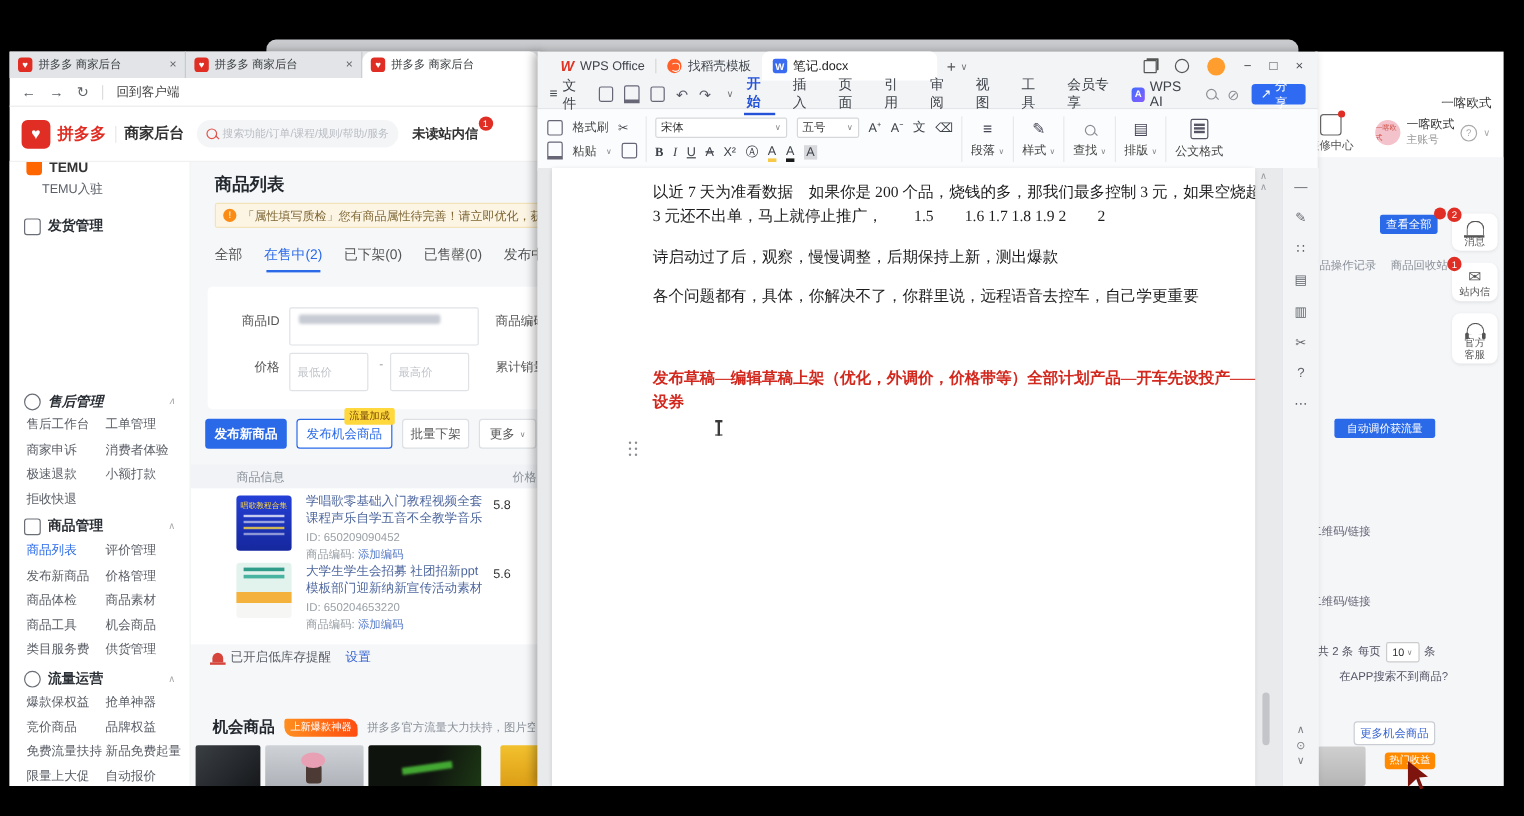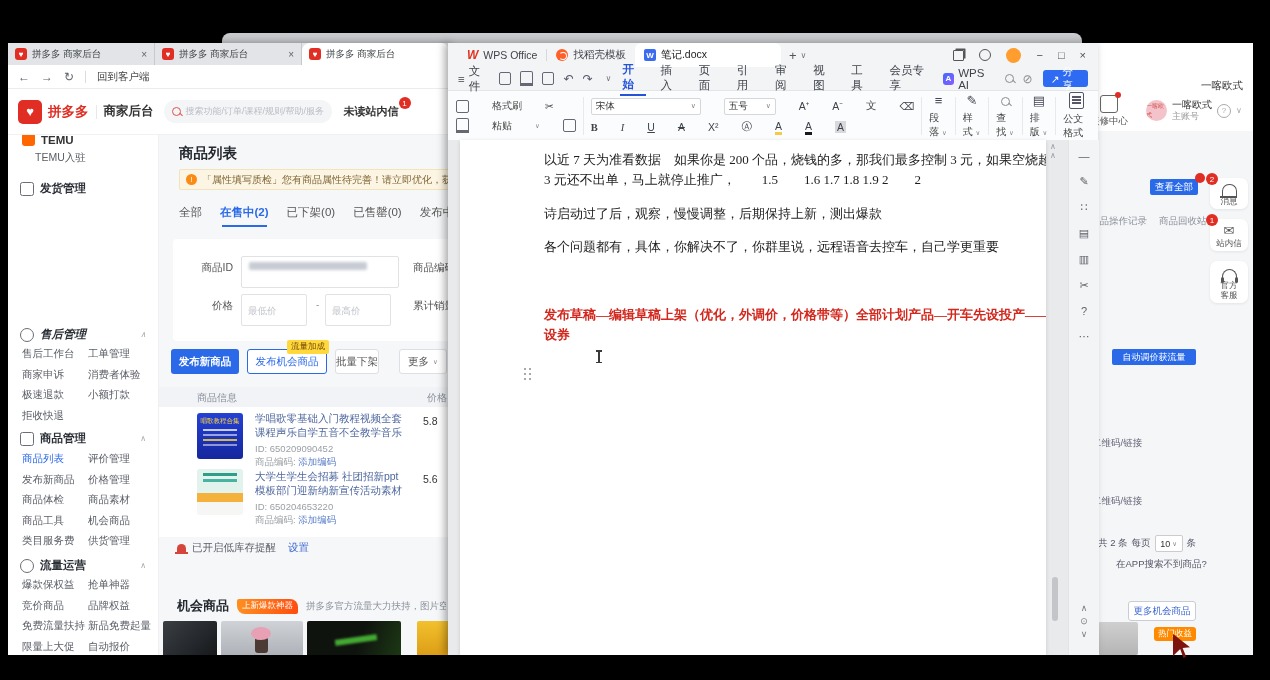--- a/index.html
+++ b/index.html
@@ -86,21 +86,21 @@
   .sgrid{position:absolute;left:14px;display:grid;grid-template-columns:66px 60px;row-gap:6.5px;}
   .sgrid .sitem{font-size:10.5px;color:#5a5e66;white-space:nowrap;}
   .sgrid .sitem.active{color:#2a6ae9;}
   .pcontent{flex:1;background:#f6f7f9;position:relative;overflow:hidden;}
   .ptitle{position:absolute;left:20px;top:9px;font-size:14.5px;font-weight:700;color:#24292f;}
   .pbanner{position:absolute;left:20px;top:34px;right:0;height:21px;background:#fdf5e4;border:1px solid #f3e3bb;border-radius:2px;display:flex;align-items:center;gap:5px;padding:0 6px;overflow:hidden;box-sizing:border-box;}
   .warnico{width:11px;height:11px;border-radius:50%;background:#fa8c16;color:#fff;font-size:8px;display:flex;align-items:center;justify-content:center;flex:none;}
   .pbanner .t{font-size:10px;color:#7d6633;white-space:nowrap;}
   .ptabs{position:absolute;left:20px;top:70px;display:flex;gap:18px;}
   .ptab{font-size:11.5px;color:#555;padding-bottom:7px;position:relative;white-space:nowrap;}
-  .ptab.active{color:#2a6ae9;font-weight:700;}
+  .ptab.active{color:#2a6ae9;font-weight:400;}
   .ptab.active::after{content:"";position:absolute;left:2px;right:2px;bottom:0;height:2px;background:#2a6ae9;}
   .fcard{position:absolute;left:14px;top:104px;right:-30px;height:102px;background:#fff;border-radius:4px;}
   .flabel{position:absolute;font-size:10.5px;color:#555;width:48px;text-align:right;}
   .finput{position:absolute;height:32px;border:1px solid #e0e2e6;border-radius:2px;background:#fff;box-sizing:border-box;font-size:9.5px;color:#333;padding:0 6px;font-family:"Liberation Sans",sans-serif;}
   .finput::placeholder{color:#c0c4ca;}
   .smudge{position:absolute;left:76px;top:25px;width:118px;height:8px;background:#c7cbd3;filter:blur(1.5px);border-radius:2px;}
   .fdash{position:absolute;left:143px;top:60px;font-size:10px;color:#999;}
   .actions{position:absolute;top:214px;left:0;right:0;height:26px;}
   .abtn{position:absolute;height:25px;border-radius:3px;font-size:10.5px;display:flex;align-items:center;justify-content:center;box-sizing:border-box;white-space:nowrap;}
   .abtn.primary{background:#2a6ae9;color:#fff;font-weight:600;}
@@ -113,21 +113,21 @@
   .prows{position:absolute;top:272px;left:0;right:0;height:130px;background:#fff;}
   .thumb{position:absolute;left:38px;width:46px;height:46px;border-radius:3px;overflow:hidden;}
   .thumb1{background:linear-gradient(180deg,#2440d6 0%,#16279d 100%);color:#ffd93d;font-size:6.5px;text-align:center;padding-top:4px;box-sizing:border-box;}
   .thumb1 .bars{margin:3px auto 0;width:34px;height:2px;background:rgba(255,255,255,.75);box-shadow:0 5px 0 rgba(255,255,255,.55),0 10px 0 rgba(255,217,61,.8),0 15px 0 rgba(255,255,255,.5);}
   .thumb2{background:linear-gradient(180deg,#e2f2ec 0 52%,#f4b13c 52% 72%,#f6f6f4 72% 100%);}
   .thumb2 .tl{margin:4px auto 0;width:34px;height:3px;background:#2f9d8a;box-shadow:0 6px 0 #47b3a0;}
   .ptit{position:absolute;left:96px;width:150px;font-size:10.5px;line-height:14px;color:#50689f;overflow:hidden;}
   .pid{position:absolute;left:96px;font-size:9.5px;color:#9aa0a6;white-space:nowrap;}
   .pcode{position:absolute;left:96px;font-size:9.5px;color:#9aa0a6;white-space:nowrap;}
   .pcode .lnk{color:#5a7ec9;}
-  .pprice{position:absolute;left:264px;font-size:10.5px;color:#333;}
+  .pprice{position:absolute;left:252px;font-size:10.5px;color:#333;}
   .pedit{position:absolute;left:268px;font-size:9.5px;color:#3a66d1;margin-left:44px;}
   .stockrow{position:absolute;top:406px;left:18px;display:flex;align-items:center;gap:6px;}
   .bellsm{width:9px;height:8px;border-radius:5px 5px 0 0;background:#d5453c;position:relative;}
   .bellsm::after{content:"";position:absolute;left:-2px;bottom:-2px;width:13px;height:2px;background:#d5453c;}
   .stockrow .t{font-size:10.5px;color:#5a5e66;}
   .stockrow .s{font-size:10.5px;color:#3a66d1;margin-left:6px;}
   .opprow{position:absolute;top:462px;left:18px;right:4px;display:flex;align-items:center;gap:8px;overflow:hidden;}
   .opprow .tt{font-size:13px;font-weight:700;color:#24292f;white-space:nowrap;}
   .oppbadge{background:linear-gradient(90deg,#ff8f1f,#ff4d10);color:#fff;font-size:8.5px;padding:1.5px 5px;border-radius:2px 8px 2px 8px;white-space:nowrap;}
   .opprow .dd{font-size:9.5px;color:#8a9099;white-space:nowrap;overflow:hidden;flex:1;}
@@ -164,21 +164,21 @@
   .undo{font-size:12px;color:#556;}
   .wmitem{padding:0 2px 2px;}
   .wmitem.active{color:#2453d8;font-weight:700;border-bottom:2px solid #2453d8;}
   .aiico{width:12px;height:12px;border-radius:3px;background:linear-gradient(135deg,#3f6bff,#8a5cff);color:#fff;font-size:8px;font-weight:700;display:flex;align-items:center;justify-content:center;}
   .wmright{margin-left:auto;display:flex;align-items:center;gap:10px;}
   .blockico{font-size:12px;color:#8a8d92;}
   .sharebtn{height:17px;background:#2f6bf2;color:#fff;font-size:10.5px;border-radius:3px;display:flex;align-items:center;gap:3px;padding:0 8px;}
   .wribbon{height:50px;background:#fbfcfd;border-bottom:1px solid #e1e2e4;display:flex;align-items:center;padding:0 8px;gap:7px;}
   .rsep{width:1px;height:38px;background:#e8e9eb;flex:none;}
   .rg{display:flex;flex-direction:column;justify-content:center;gap:5px;font-size:10px;color:#444;}
-  .rrow{display:flex;align-items:center;gap:23px;white-space:nowrap;}
+  .rrow{display:flex;align-items:center;gap:8px;white-space:nowrap;}
   .rsel{border:1px solid #d5d7da;border-radius:2px;height:15px;display:flex;align-items:center;justify-content:space-between;padding:0 4px;background:#fff;font-size:9.5px;color:#333;}
   .rsel .c{font-size:7px;color:#888;margin-left:4px;}
   .g{color:#3f434a;font-size:10.5px;}
   .g.bold{font-weight:700;font-family:"Liberation Serif",serif;}
   .g.it{font-style:italic;font-family:"Liberation Serif",serif;}
   .g.un{text-decoration:underline;}
   .g.st{text-decoration:line-through;}
   .g.hl{border-bottom:3px solid #f7c948;}
   .g.fc{border-bottom:3px solid #1a1a1a;}
   .g.shade{background:#d7d9dd;padding:0 2px;}
@@ -400,21 +400,21 @@
           <input class="finput" style="left: 68px; top: 55px; width: 66px;" placeholder="最低价">
           <div class="fdash">-</div>
           <input class="finput" style="left: 152px; top: 55px; width: 66px;" placeholder="最高价">
           <div class="flabel" style="left:226px;top:60px;width:56px;">累计销量</div>
         </div>
 
         <div class="actions">
           <div class="abtn primary" style="left:12px;width:68px;">发布新商品</div>
           <div class="abtn outline" style="left:88px;width:80px;">发布机会商品</div>
           <div class="flowbadge">流量加成</div>
-          <div class="abtn plain" style="left:176px;width:44px;">批量下架</div>
+          <div class="abtn plain" style="left:176px;width:56px;">批量下架</div>
           <div class="abtn plain" style="left:240px;width:48px;">
             <span>更多</span>
             <span class="tinych">∨</span>
           </div>
         </div>
 
         <div class="thead">
           <span class="c1">商品信息</span>
           <span class="c2">价格</span>
         </div>

